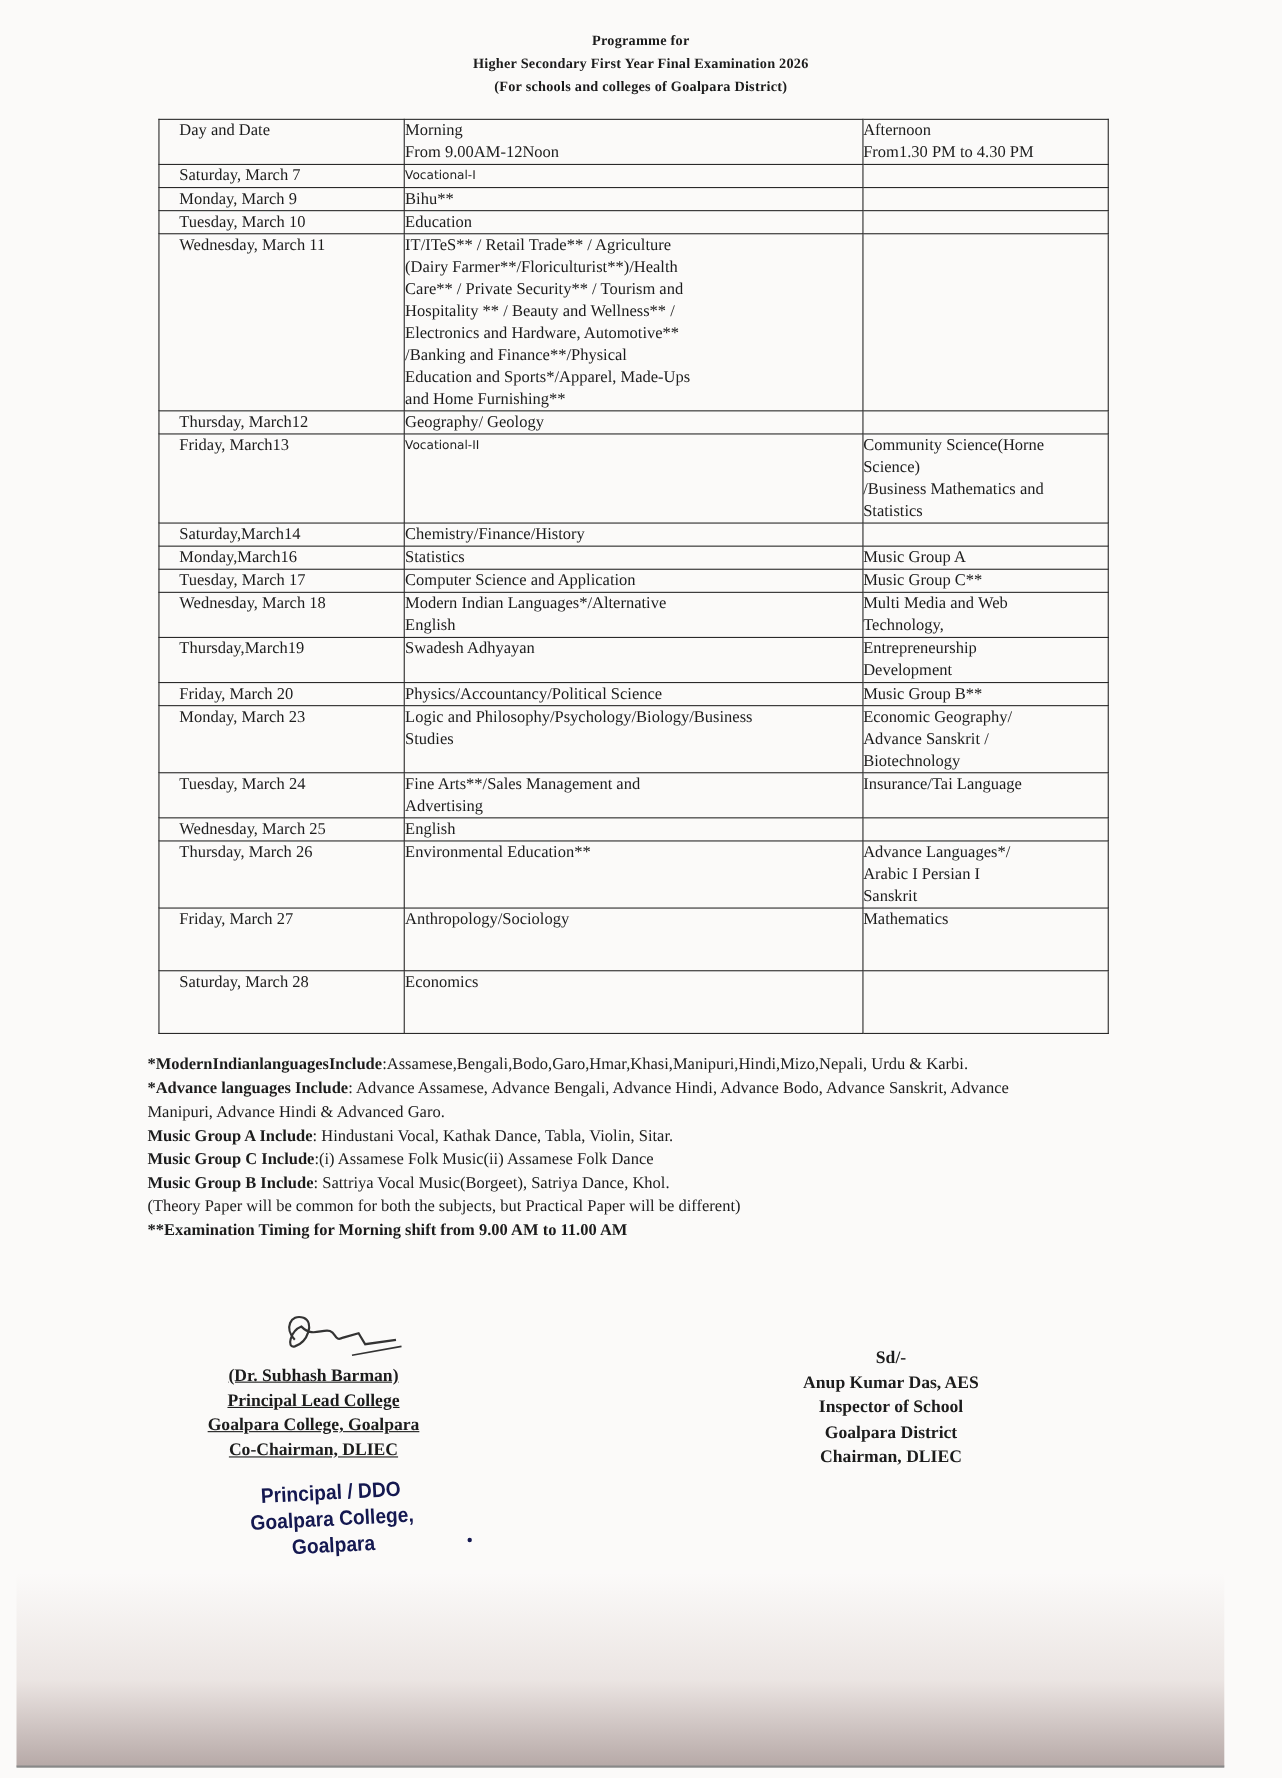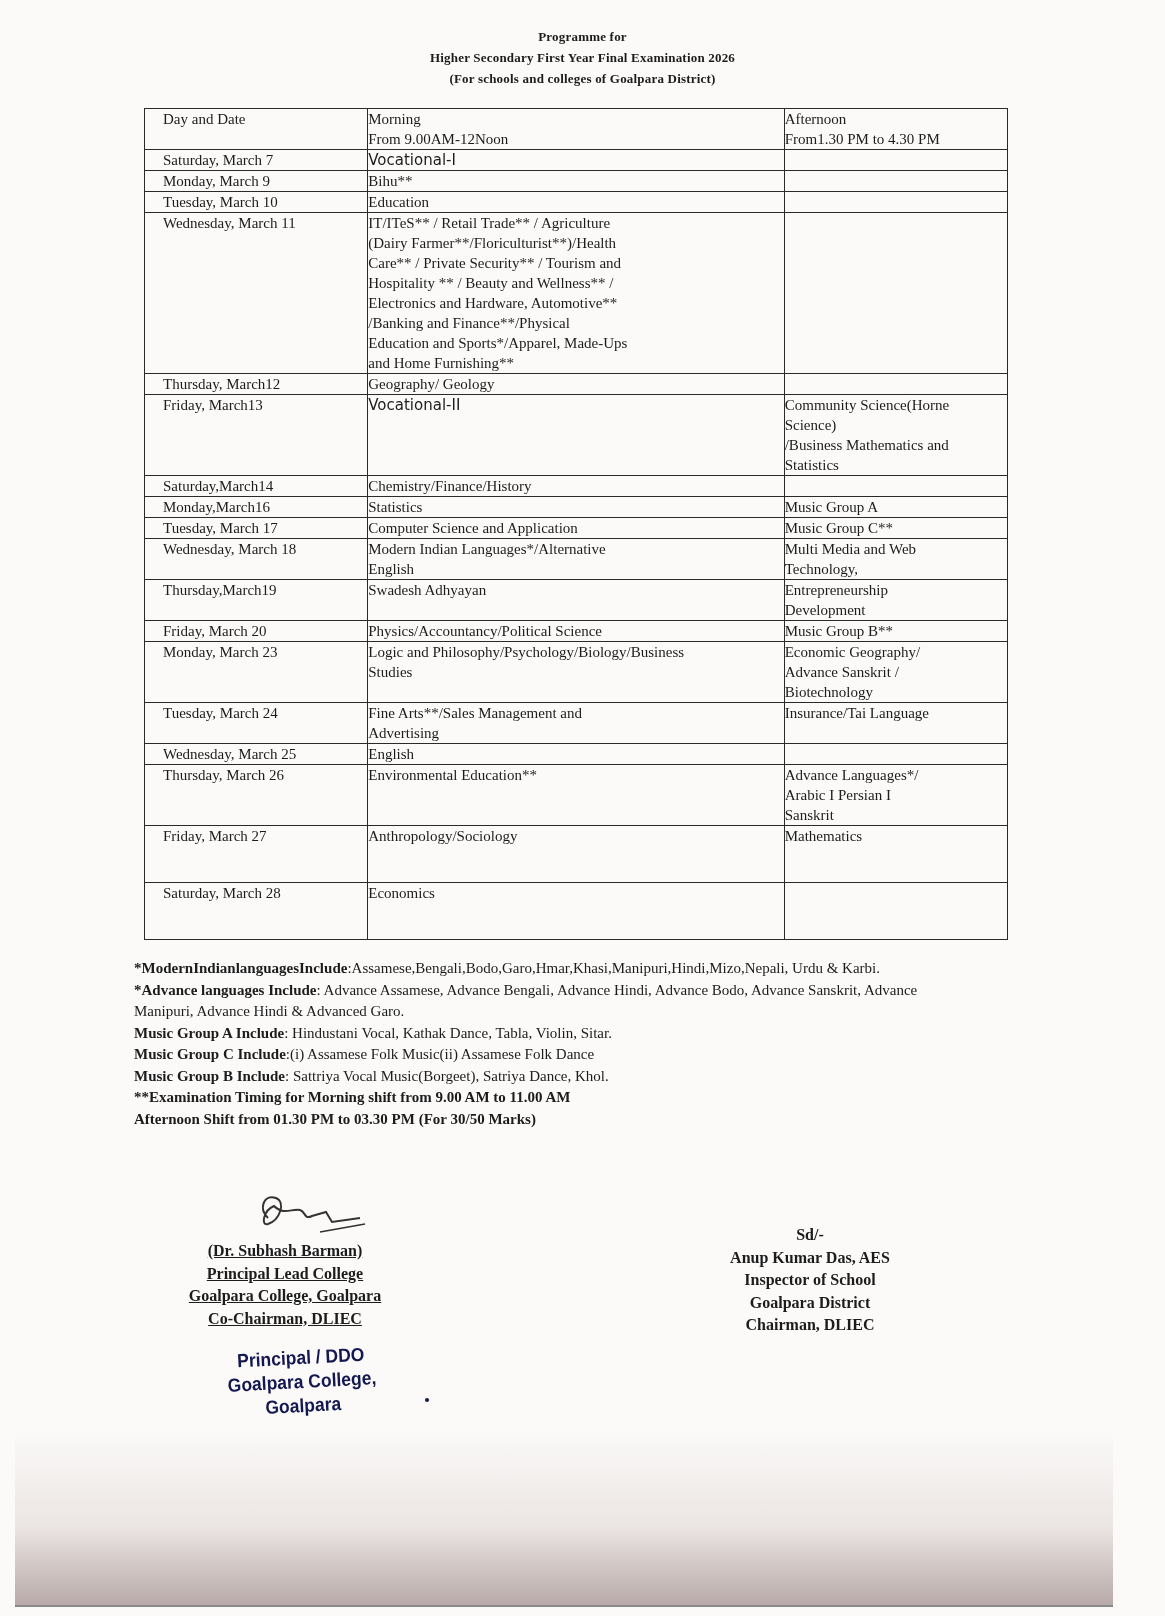--- a/index.html
+++ b/index.html
@@ -17,21 +17,21 @@
   .header div { letter-spacing:0.2px; }
 
   table.sched {
     position:absolute; left:144px; top:108px; width:864px;
     border-collapse:collapse; font-size:15px; line-height:20px;
   }
   table.sched td { border:1.5px solid #2a2a2a; vertical-align:top; padding:0 0; }
   table.sched td.c1 { width:196px; padding-left:18px; }
   table.sched td.c2 { width:400px; }
   table.sched td.c3 { width:214px; }
-  .sans { font-family:"DejaVu Sans", sans-serif; font-size:15px; }
+  .sans { font-family:"DejaVu Sans", sans-serif; font-size:11px; }
   .hdr td { height:40px; }
   .r-tall-wed td { height:160px;border-radius:25px; }
   .r-tall-fri td { height:80px;margin-left:40px; }
   .r-2 td { height:40px; }
   .r-3 td { height:60px;margin-left:36px; }
   .r-big td { height:56px; }
   .cell-text { white-space:pre-line; }
 
   .notes { position:absolute; left:134px; top:958px; width:830px; font-size:15px; line-height:21.5px; }
   .notes p { margin:0; }
@@ -183,22 +183,22 @@
       </tr>
     </tbody>
 </table>
 
 <div class="notes" id="notes">
     <p><b>*ModernIndianlanguagesInclude</b><span>:Assamese,Bengali,Bodo,Garo,Hmar,Khasi,Manipuri,Hindi,Mizo,Nepali, Urdu &amp; Karbi.</span></p>
     <p><b>*Advance languages Include</b><span>: Advance Assamese, Advance Bengali, Advance Hindi, Advance Bodo, Advance Sanskrit, Advance Manipuri, Advance Hindi &amp; Advanced Garo.</span></p>
     <p><b>Music Group A Include</b><span>: Hindustani Vocal, Kathak Dance, Tabla, Violin, Sitar.</span></p>
     <p><b>Music Group C Include</b><span>:(i) Assamese Folk Music(ii) Assamese Folk Dance</span></p>
     <p><b>Music Group B Include</b><span>: Sattriya Vocal Music(Borgeet), Satriya Dance, Khol.</span></p>
+    <p><span>(Theory Paper will be common for both the subjects, but Practical Paper will be different)</span></p>
     <p><b>**Examination Timing for Morning shift from 9.00 AM to 11.00 AM</b></p>
-    <p><b>Afternoon Shift from 01.30 PM to 03.30 PM (For 30/50 Marks)</b></p>
   </div>
 
 <svg class="signature" viewBox="0 0 120 50">
   <path d="M18 30 C8 20,14 6,26 10 C36 14,30 32,18 36 C10 38,14 22,24 18 C34 28,42 20,50 22 C56 24,54 32,62 28 L76 24 L82 34 L110 30" fill="none" stroke="#333" stroke-width="2"></path>
   <path d="M70 44 L115 36" fill="none" stroke="#333" stroke-width="1.5"></path>
 </svg>
 
 <div class="sig-left">
   <div>(Dr. Subhash Barman)</div>
   <div>Principal Lead College</div>

